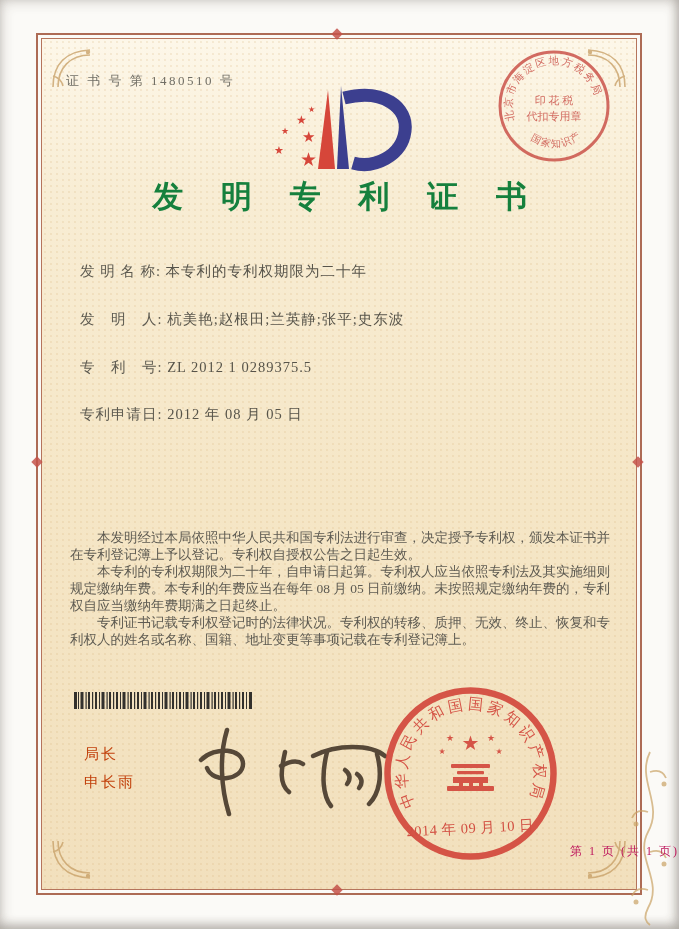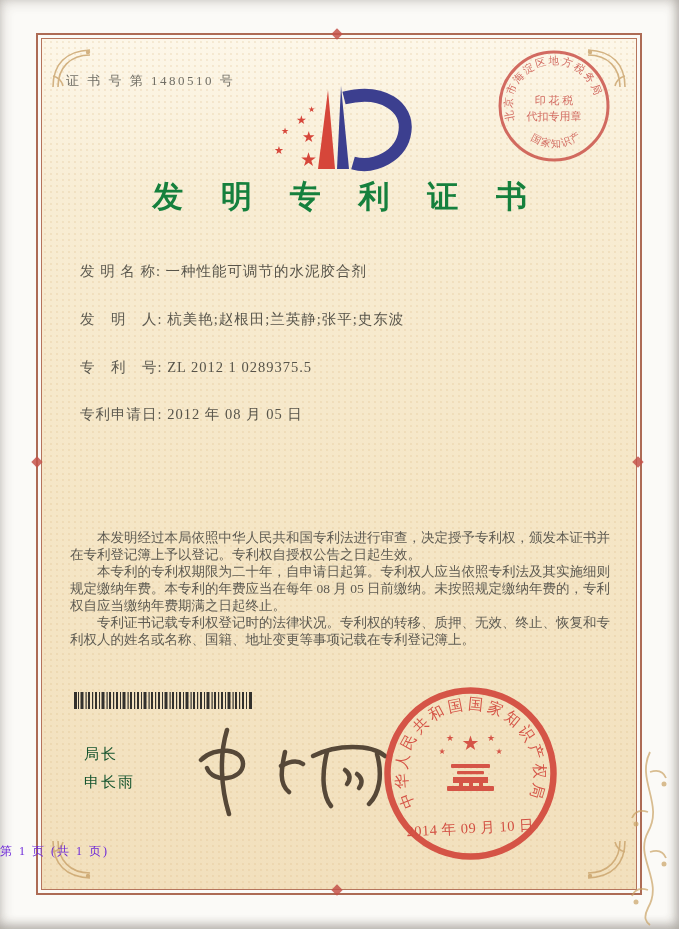--- a/index.html
+++ b/index.html
@@ -36,22 +36,22 @@
   .field{
     left:80px;right:64px;font-size:14.5px;color:#5d5a50;letter-spacing:1px;
     white-space:nowrap;
   }
   .field .val{color:#57544a;}
   .paras{
     left:70px;width:540px;top:529px;
     font-size:13.5px;line-height:17px;color:#5e5b52;text-align:justify;
   }
   .paras p{margin:0;text-indent:2em;}
-  .signer{left:84px;font-size:15px;color:#14532d;letter-spacing:2px;}
-  .footer{left:0;right:0;top:843px;text-align:left;font-size:12px;color:#6d28d9;letter-spacing:2px;}
+  .signer{left:84px;font-size:15px;color:#c2410c;letter-spacing:2px;}
+  .footer{left:0;right:0;top:843px;text-align:right;font-size:12px;color:#be185d;letter-spacing:2px;}
   .red-diamond{
     width:8px;height:8px;background:#c4524a;transform:rotate(45deg);opacity:.85;
   }
   svg text{font-family:"Liberation Serif","DejaVu Serif",serif;}
 </style>
 </head>
 <body>
 
 <div class="scan">
 
@@ -140,21 +140,21 @@
       <text x="18" y="78" font-size="11">★</text>
       <text x="44" y="90" font-size="19">★</text>
       <text x="52" y="36" font-size="8">★</text>
     </g>
   </svg>
 
   <div class="abs title">发 明 专 利 证 书</div>
 
   <div class="abs field" style="top:262px">
     <span>发 明 名 称:</span>
-    <span class="val">一种性能可调节的水泥胶合剂</span>
+    <span class="val">本专利的专利权期限为二十年</span>
   </div>
   <div class="abs field" style="top:310px">
     <span>发　明　人:</span>
     <span class="val">杭美艳;赵根田;兰英静;张平;史东波</span>
   </div>
   <div class="abs field" style="top:358px">
     <span>专　利　号:</span>
     <span class="val">ZL 2012 1 0289375.5</span>
   </div>
   <div class="abs field" style="top:405px">

